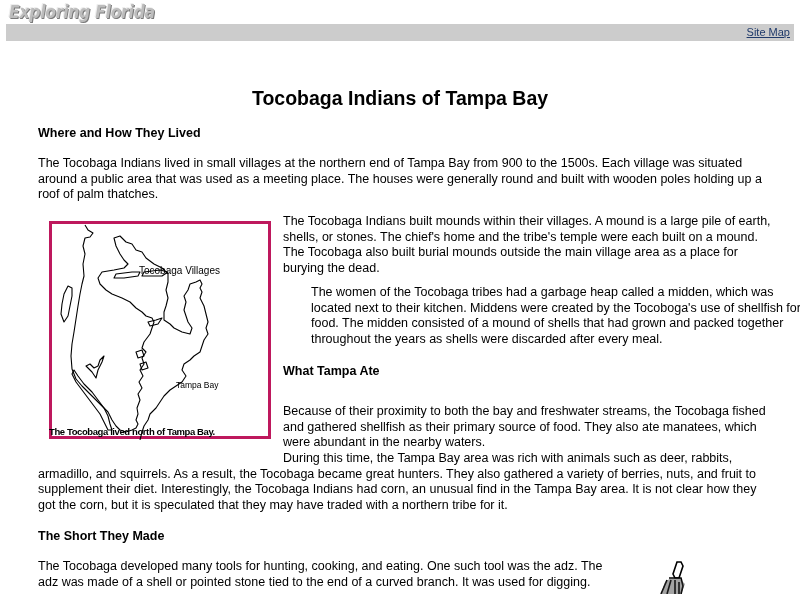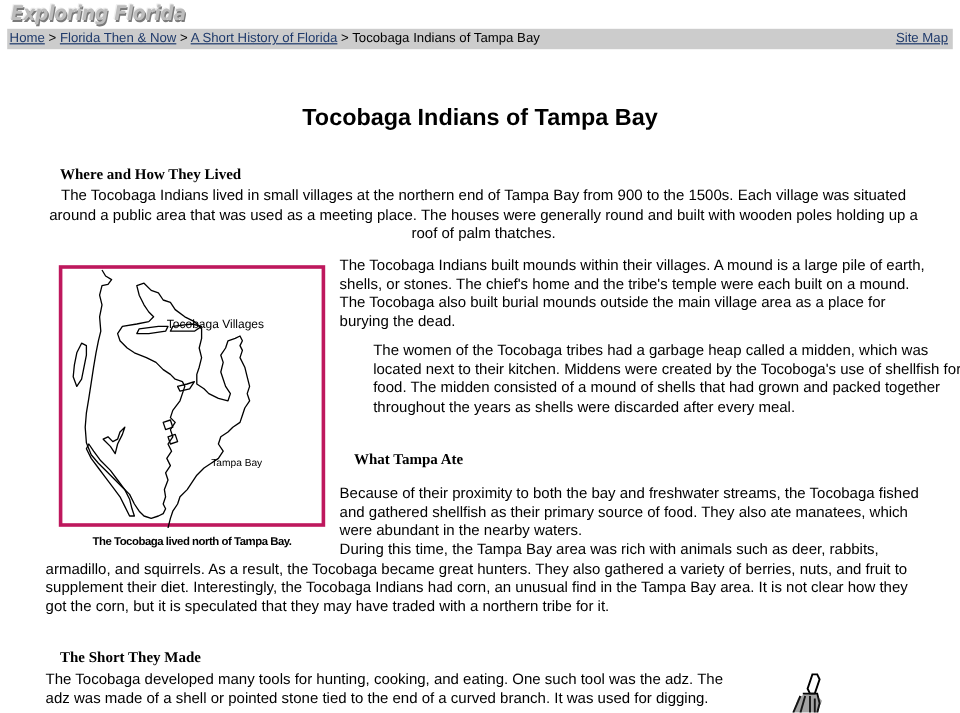--- a/index.html
+++ b/index.html
@@ -71,23 +71,22 @@
       text-align: center;
       font-size: 19.5px;
       font-weight: bold;
       margin: 0;
       line-height: 24px;
     }
     .h2 {
       position: absolute;
       font-size: 12.5px;
       font-weight: bold;
-      margin: 12px;
+      margin: 0;
       line-height: 16px;
-      font-family: Liberation Serif, serif;
     }
     .para {
       position: absolute;
       font-size: 12.5px;
       line-height: 15.5px;
       margin: 0;
     }
     .map-figure {
       position: absolute;
       left: 49px;
@@ -109,57 +108,48 @@
       white-space: nowrap;
       color: #000;
     }
     .map-label.small {
       font-size: 8.5px;
     }
     .caption {
       position: absolute;
       left: 49px;
       width: 222px;
-      top: 446px;
-      text-align: center;
+      top: 426px;
+      text-align: left;
       font-size: 9.5px;
       font-weight: bold;
       letter-spacing: -0.4px;
     }
     .adz {
       position: absolute;
       left: 655px;
       top: 560px;
     }
   </style>
 </head>
 <body>
 
 <div class="logo">Exploring Florida</div>
 
 <div class="breadcrumb-bar">
-  <div class="breadcrumb">
-    <a>Home</a>
-    <span class="sep">&gt;</span>
-    <a>Florida Then &amp; Now</a>
-    <span class="sep">&gt;</span>
-    <a>A Short History of Florida</a>
-    <span class="sep">&gt;</span>
-    <span class="current">Tocobaga Indians of Tampa Bay</span>
-  </div>
   <div class="sitemap">
     <a>Site Map</a>
   </div>
 </div>
 
 <h1 class="page-title">Tocobaga Indians of Tampa Bay</h1>
 
 <h2 class="h2" style="left:38px; top:125px;">Where and How They Lived</h2>
 
-<p class="para" style="left:38px; top:156px; width:730px;text-align:center;">The Tocobaga Indians lived in small villages at the northern end of Tampa Bay from 900 to the 1500s. Each village was situated around a public area that was used as a meeting place. The houses were generally round and built with wooden poles holding up a roof of palm thatches.</p>
+<p class="para" style="left:38px; top:156px; width:730px;">The Tocobaga Indians lived in small villages at the northern end of Tampa Bay from 900 to the 1500s. Each village was situated around a public area that was used as a meeting place. The houses were generally round and built with wooden poles holding up a roof of palm thatches.</p>
 
 <div class="map-figure">
   <svg width="220" height="216" viewBox="0 0 220 216">
     <g fill="none" stroke="#000" stroke-width="1.1" stroke-linejoin="round">
 
       <path d="M33,1 L36,6 L41,9 L38,13 L33,14 L31,22 L33,30 L31,40 L32,52 L30,60 L28,70 L26,82 L24,95 L22,108 L20,120 L19,132 L20,145 L24,155 L30,162 L38,170 L44,176 L50,182 L56,188 L60,196 L64,202 L68,206 L74,208 L80,206 L84,204 L86,200 L84,196 L86,190 L85,184 L88,176 L86,170 L90,164 L87,158 L91,152 L88,146 L92,140 L90,134 L94,128 L90,124 L92,118 L95,114 L98,110 L100,104 L102,98 L100,94 L94,92 L90,88 L84,84 L78,78 L70,74 L60,70 L54,66 L48,60 L46,54 L50,48 L62,46 L72,44 L76,40 L72,36 L68,30 L64,22 L62,14 L68,12 L74,18 L80,20 L84,26 L90,28 L94,34 L102,40 L110,44 L116,50 L116,58 L114,66 L116,74 L114,82 L112,88 L112,96 L118,100 L122,104 L130,108 L138,110 L140,104 L136,98 L134,92 L132,86 L134,78 L132,72 L136,66 L138,60 L144,58 L148,56 L150,60 L148,64 L150,68 L148,74 L152,82 L154,90 L156,98 L154,104 L156,110 L152,116 L150,122 L148,128 L142,132 L138,136 L132,140 L130,146 L134,152 L130,158 L124,162 L118,166 L112,172 L108,178 L104,184 L98,190 L96,196 L92,202 L90,208 L88,216"></path>
 
       <path d="M16,62 L12,70 L10,80 L9,90 L12,98 L16,92 L18,82 L20,72 L20,64 Z"></path>
       <path d="M22,146 L26,152 L32,160 L40,168 L46,176 L52,184 L56,192 L58,200 L60,206 L56,206 L52,198 L48,190 L42,182 L36,174 L30,166 L24,158 L20,150 Z"></path>
       <path d="M34,142 L40,148 L44,154 L46,146 L50,138 L52,132 L48,136 L46,142 L42,144 L38,140 Z"></path>

